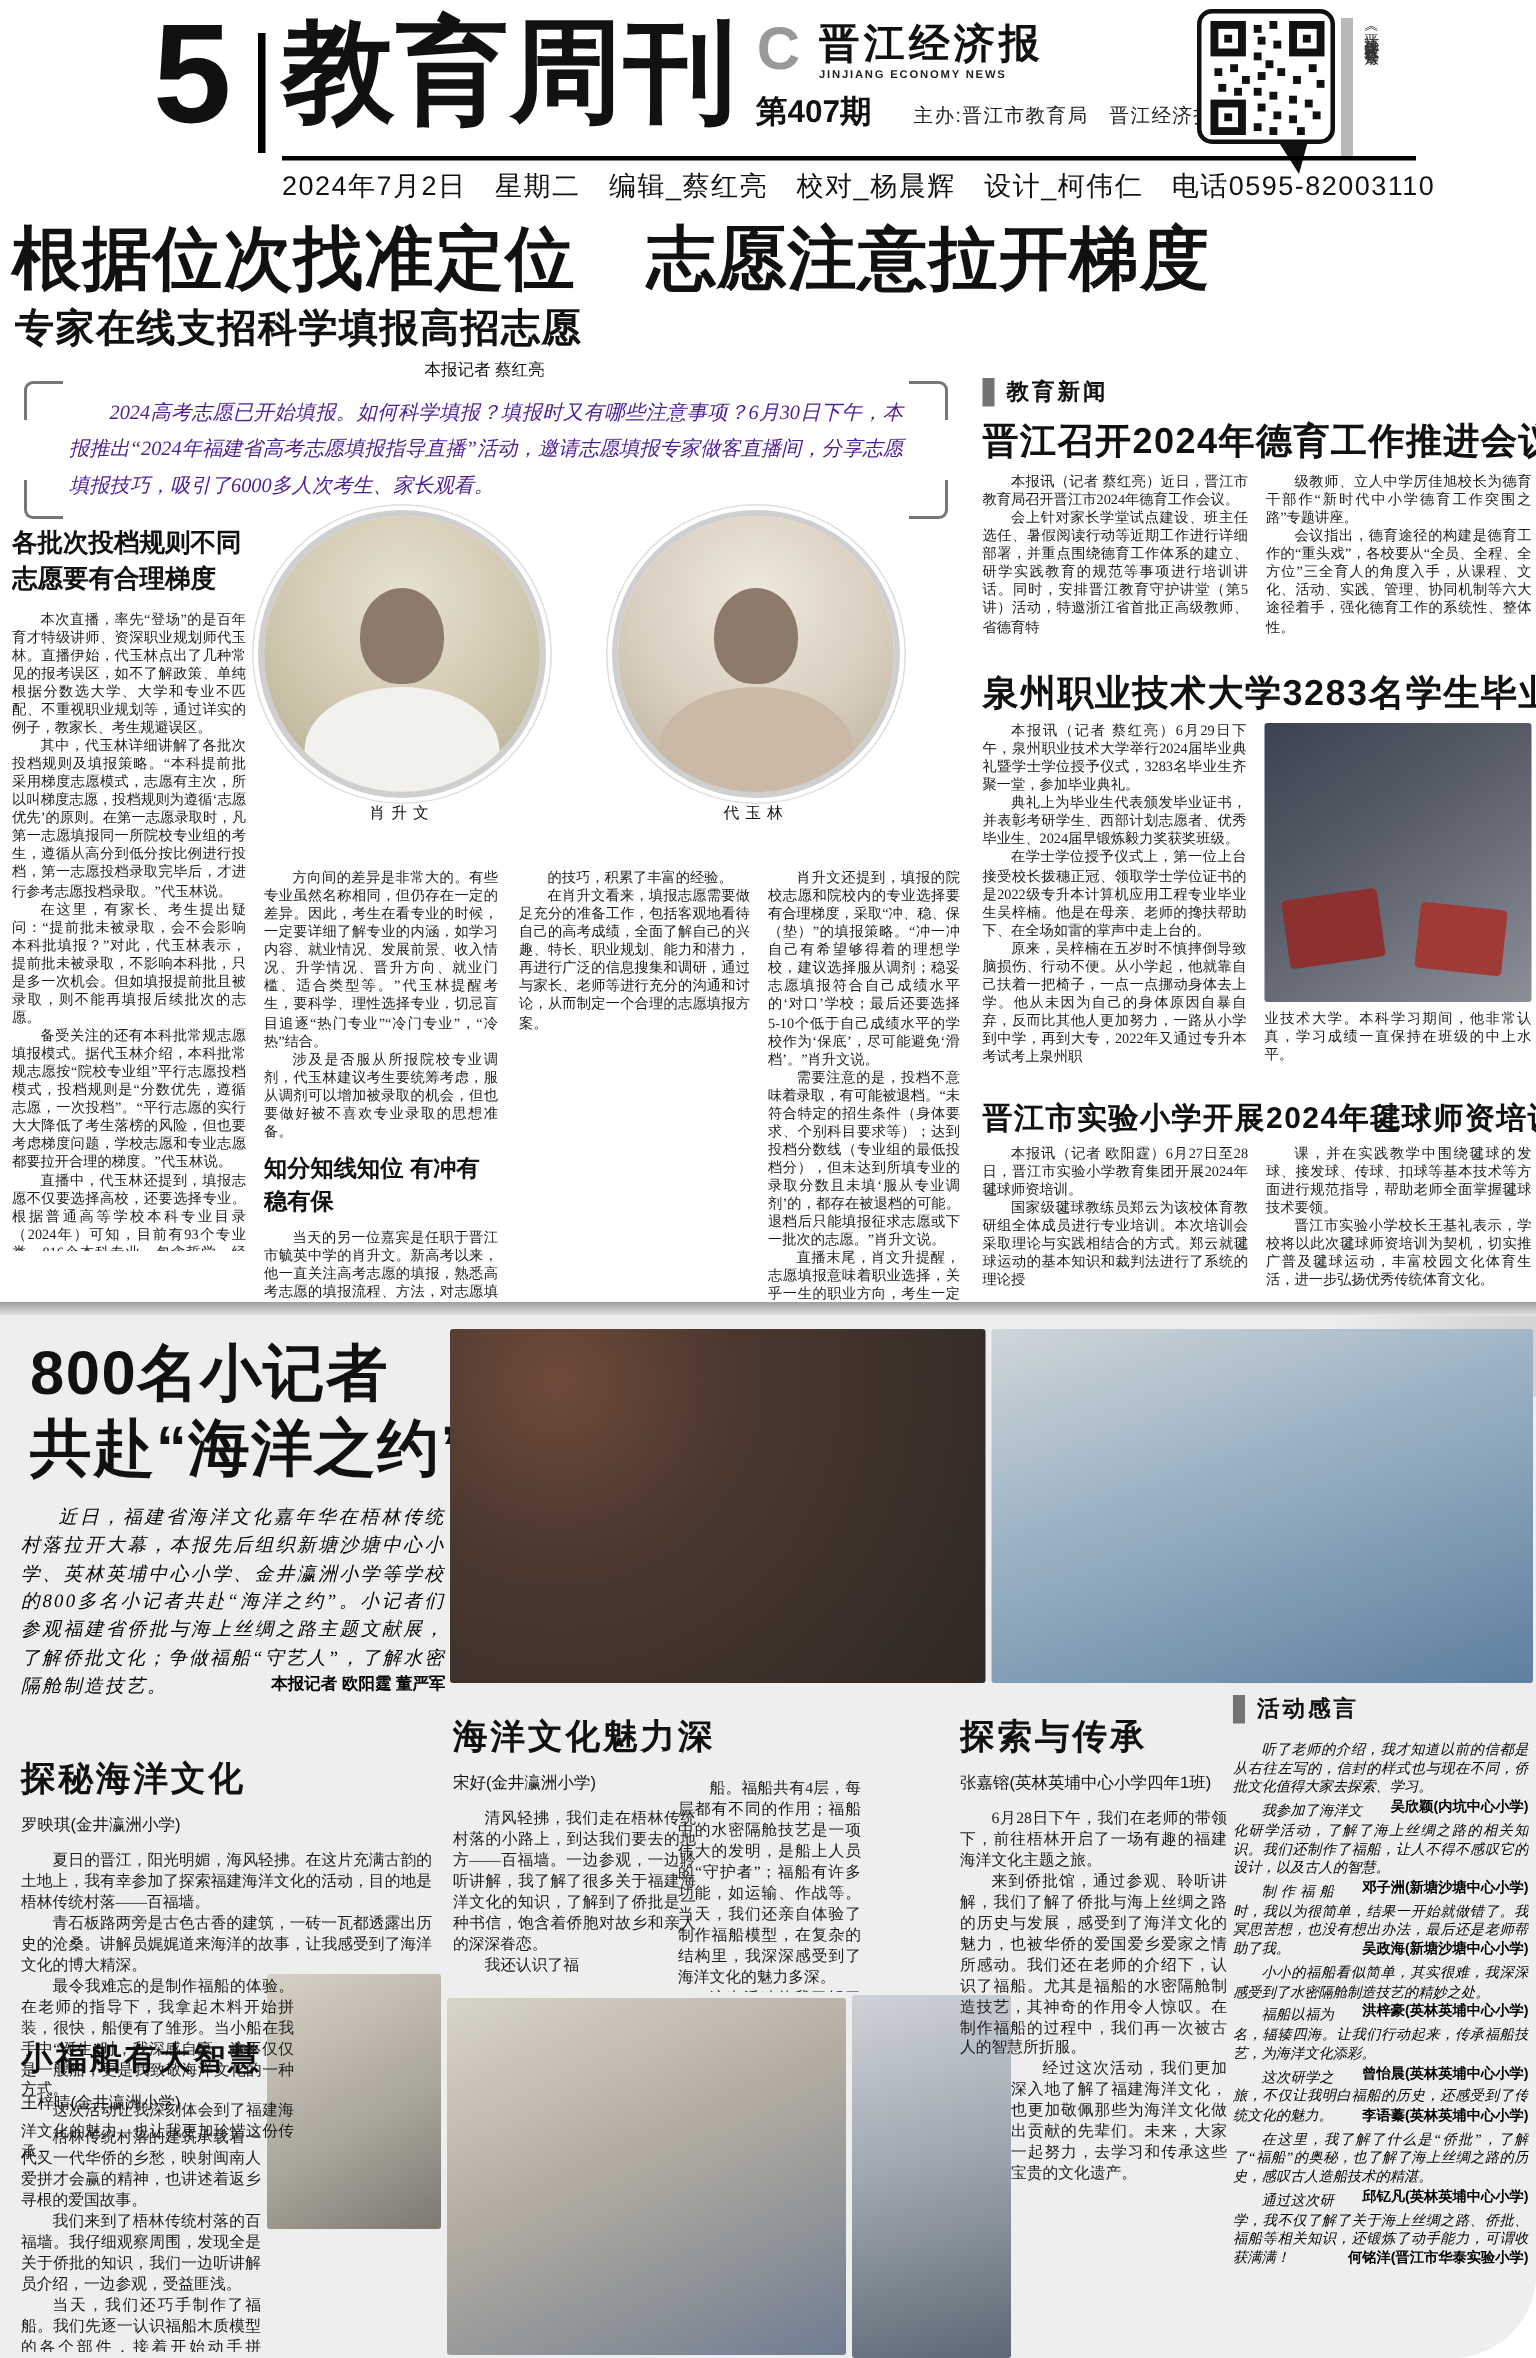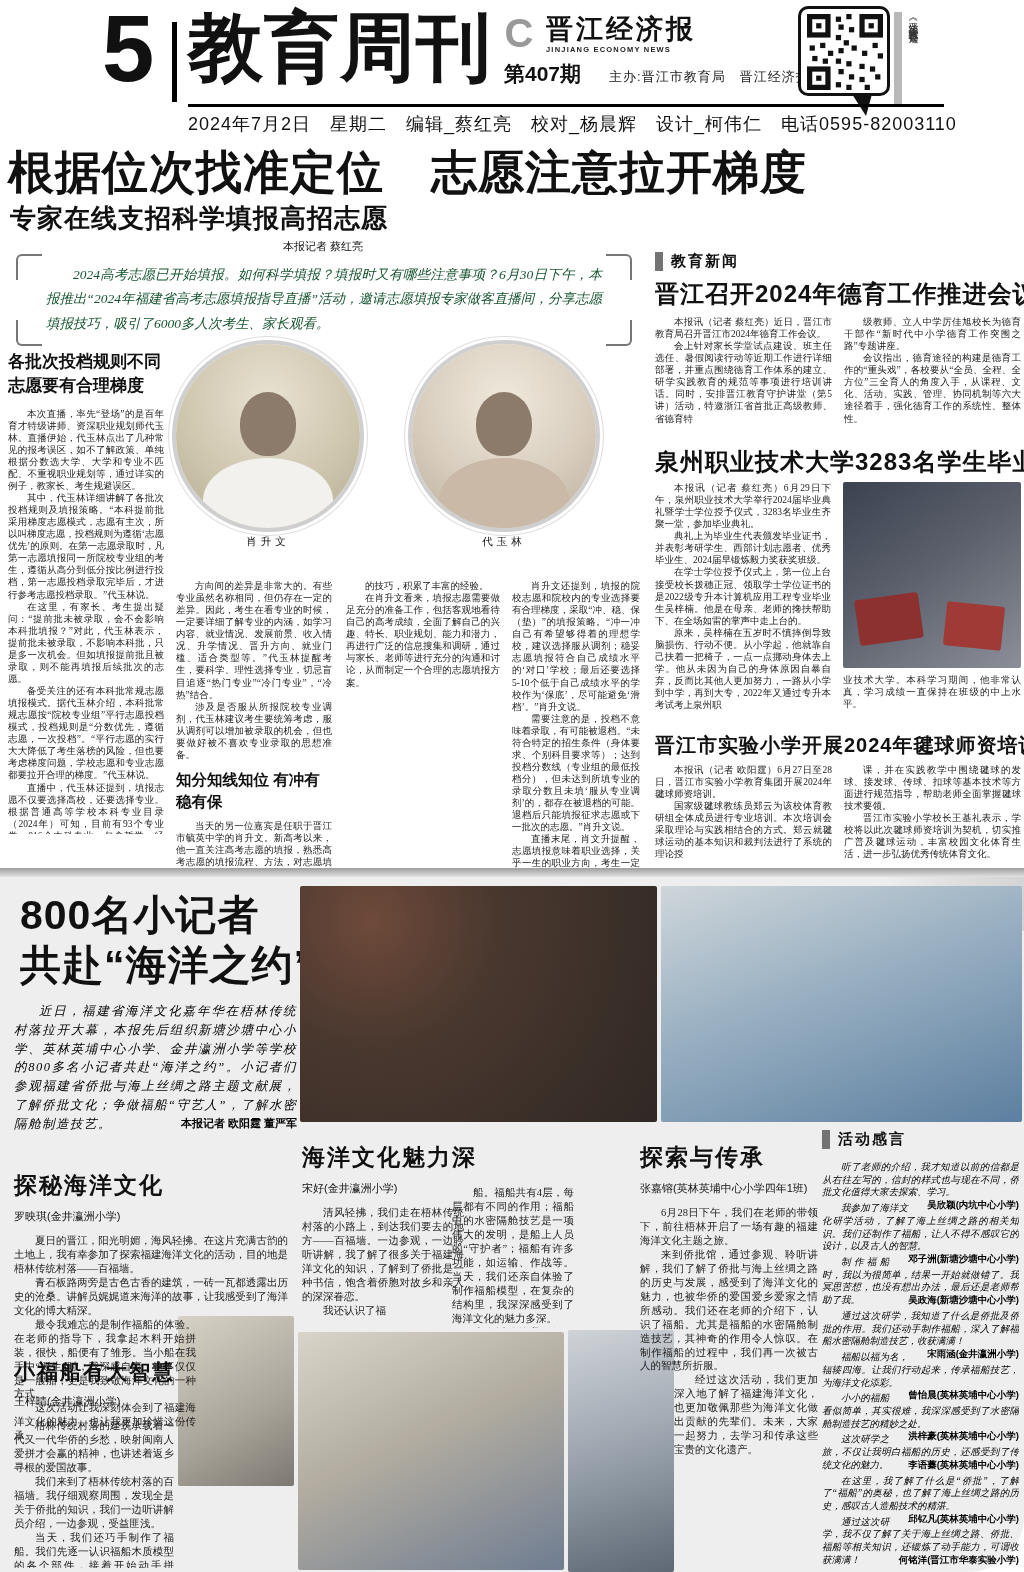--- a/index.html
+++ b/index.html
@@ -28,21 +28,21 @@
               letter-spacing:1px;}
   .date-rule{left:188px;top:104px;width:756px;height:3px;background:#000;}
   .dateline{left:188px;top:112px;font-size:18px;letter-spacing:1px;color:#111;}
 
   
   .main-h1{left:8px;top:142px;font-size:46px;font-weight:900;letter-spacing:1px;white-space:nowrap;}
   .main-sub{left:10px;top:201px;font-size:26px;font-weight:700;letter-spacing:1px;}
   .main-byline{left:8px;top:239px;width:630px;text-align:center;font-size:11px;}
   .lead-box{left:16px;top:254px;width:616px;height:92px;}
   .lead-text{padding:9px 30px;font-size:13.5px;line-height:1.8;font-style:italic;
-             text-align:justify;text-indent:2em;color:#14532d;
+             text-align:justify;text-indent:2em;color:#4c1d95;
              font-family:"Liberation Serif","DejaVu Serif",serif;}
   .corner{position:absolute;width:24px;height:24px;border:2px solid #777;}
   .c-tl{left:0;top:0;border-right:none;border-bottom:none;border-radius:6px 0 0 0;}
   .c-tr{right:0;top:0;border-left:none;border-bottom:none;border-radius:0 6px 0 0;}
   .c-bl{left:0;bottom:0;border-right:none;border-top:none;border-radius:0 0 0 6px;}
   .c-br{right:0;bottom:0;border-left:none;border-top:none;border-radius:0 0 6px 0;}
 
   .news-col{overflow:hidden;}
   .news-col p,.sb-col p{font-size:9.5px;line-height:1.27;text-align:justify;text-indent:2em;
      margin:0;color:#1b1b1b;font-family:"Liberation Serif","DejaVu Serif",serif;}
@@ -359,22 +359,21 @@
       <span><p>经过这次活动，我们更加深入地了解了福建海洋文化，也更加敬佩那些为海洋文化做出贡献的先辈们。未来，大家一起努力，去学习和传承这些宝贵的文化遗产。</p></span>
     </div>
   </div>
 
   <div class="abs remarks">
     <div class="sb-label">活动感言</div>
     <div class="remarks-list">
         <p>听了老师的介绍，我才知道以前的信都是从右往左写的，信封的样式也与现在不同，侨批文化值得大家去探索、学习。<b class="remark-author">吴欣颖(内坑中心小学)</b></p>
         <p>我参加了海洋文化研学活动，了解了海上丝绸之路的相关知识。我们还制作了福船，让人不得不感叹它的设计，以及古人的智慧。<b class="remark-author">邓子洲(新塘沙塘中心小学)</b></p>
         <p>制作福船时，我以为很简单，结果一开始就做错了。我冥思苦想，也没有想出办法，最后还是老师帮助了我。<b class="remark-author">吴政海(新塘沙塘中心小学)</b></p>
-        <p>通过这次研学，我知道了什么是侨批及侨批的作用。我们还动手制作福船，深入了解福船水密隔舱制造技艺，收获满满！<b class="remark-author">宋雨涵(金井瀛洲小学)</b></p>
+        <p>小小的福船看似简单，其实很难，我深深感受到了水密隔舱制造技艺的精妙之处。<b class="remark-author">洪梓豪(英林英埔中心小学)</b></p>
         <p>福船以福为名，辐辏四海。让我们行动起来，传承福船技艺，为海洋文化添彩。<b class="remark-author">曾怡晨(英林英埔中心小学)</b></p>
-        <p>小小的福船看似简单，其实很难，我深深感受到了水密隔舱制造技艺的精妙之处。<b class="remark-author">洪梓豪(英林英埔中心小学)</b></p>
         <p>这次研学之旅，不仅让我明白福船的历史，还感受到了传统文化的魅力。<b class="remark-author">李语蓁(英林英埔中心小学)</b></p>
         <p>在这里，我了解了什么是“侨批”，了解了“福船”的奥秘，也了解了海上丝绸之路的历史，感叹古人造船技术的精湛。<b class="remark-author">邱钇凡(英林英埔中心小学)</b></p>
         <p>通过这次研学，我不仅了解了关于海上丝绸之路、侨批、福船等相关知识，还锻炼了动手能力，可谓收获满满！<b class="remark-author">何铭洋(晋江市华泰实验小学)</b></p>
       </div>
   </div>
 
 </div>
 
 </body></html>

